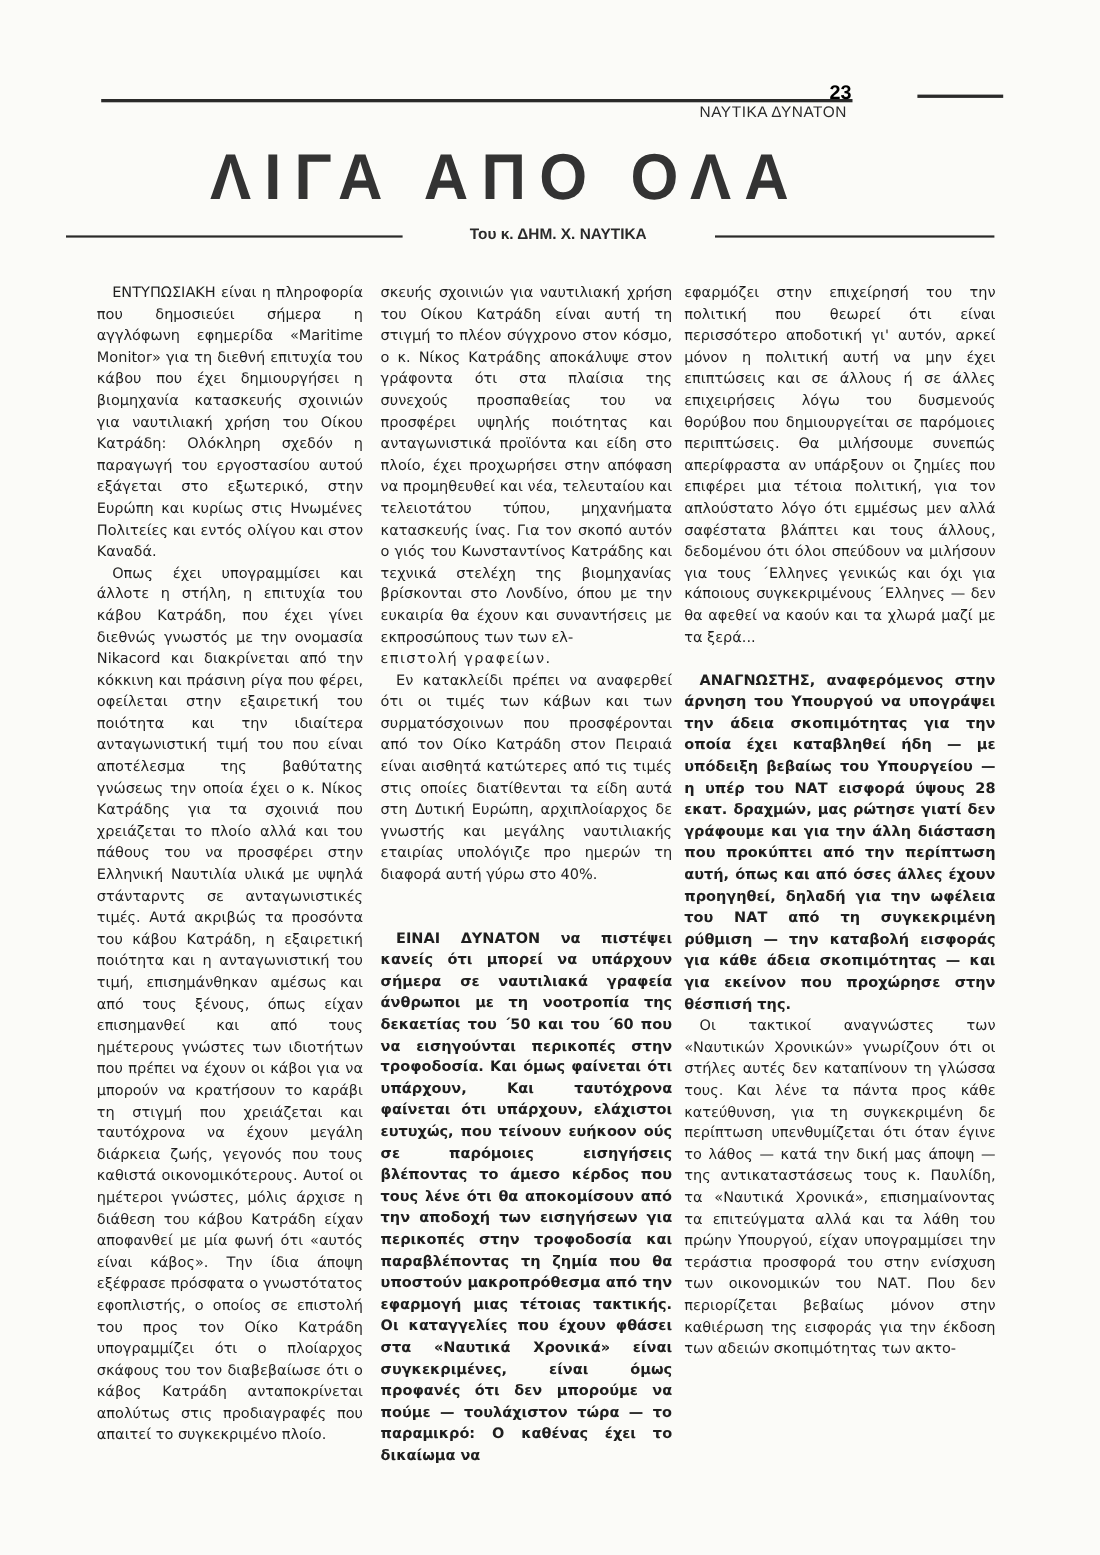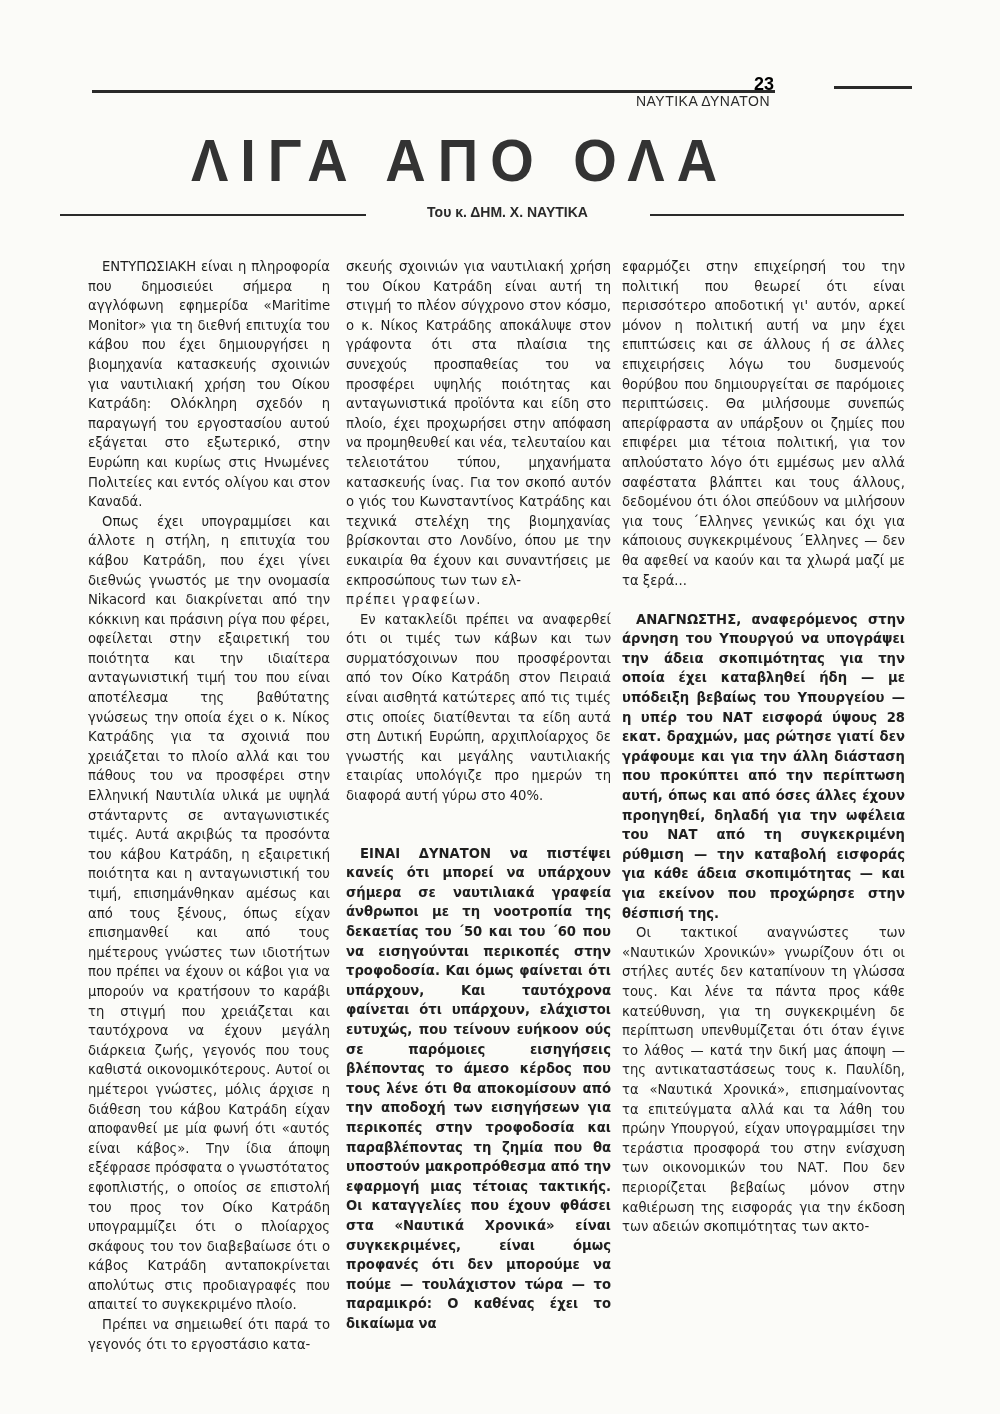--- a/index.html
+++ b/index.html
@@ -60,26 +60,25 @@
 
 <h1 class="headline" style="margin:0;">ΛΙΓΑ ΑΠΟ ΟΛΑ</h1>
 
 <div class="byline-rule-left"></div>
 <div class="byline">Του κ. ΔΗΜ. Χ. ΝΑΥΤΙΚΑ</div>
 <div class="byline-rule-right"></div>
 
 <div class="column col1">
   <p>ΕΝΤΥΠΩΣΙΑΚΗ είναι η πληροφορία που δημοσιεύει σήμερα η αγγλόφωνη εφημερίδα «Maritime Monitor» για τη διεθνή επιτυχία του κάβου που έχει δημιουργήσει η βιομηχανία κατασκευής σχοινιών για ναυτιλιακή χρήση του Οίκου Κατράδη: Ολόκληρη σχεδόν η παραγωγή του εργοστασίου αυτού εξάγεται στο εξωτερικό, στην Ευρώπη και κυρίως στις Ηνωμένες Πολιτείες και εντός ολίγου και στον Καναδά.</p>
   <p>Οπως έχει υπογραμμίσει και άλλοτε η στήλη, η επιτυχία του κάβου Κατράδη, που έχει γίνει διεθνώς γνωστός με την ονομασία Nikacord και διακρίνεται από την κόκκινη και πράσινη ρίγα που φέρει, οφείλεται στην εξαιρετική του ποιότητα και την ιδιαίτερα ανταγωνιστική τιμή του που είναι αποτέλεσμα της βαθύτατης γνώσεως την οποία έχει ο κ. Νίκος Κατράδης για τα σχοινιά που χρειάζεται το πλοίο αλλά και του πάθους του να προσφέρει στην Ελληνική Ναυτιλία υλικά με υψηλά στάνταρντς σε ανταγωνιστικές τιμές. Αυτά ακριβώς τα προσόντα του κάβου Κατράδη, η εξαιρετική ποιότητα και η ανταγωνιστική του τιμή, επισημάνθηκαν αμέσως και από τους ξένους, όπως είχαν επισημανθεί και από τους ημέτερους γνώστες των ιδιοτήτων που πρέπει να έχουν οι κάβοι για να μπορούν να κρατήσουν το καράβι τη στιγμή που χρειάζεται και ταυτόχρονα να έχουν μεγάλη διάρκεια ζωής, γεγονός που τους καθιστά οικονομικότερους. Αυτοί οι ημέτεροι γνώστες, μόλις άρχισε η διάθεση του κάβου Κατράδη είχαν αποφανθεί με μία φωνή ότι «αυτός είναι κάβος». Την ίδια άποψη εξέφρασε πρόσφατα ο γνωστότατος εφοπλιστής, ο οποίος σε επιστολή του προς τον Οίκο Κατράδη υπογραμμίζει ότι ο πλοίαρχος σκάφους του τον διαβεβαίωσε ότι ο κάβος Κατράδη ανταποκρίνεται απολύτως στις προδιαγραφές που απαιτεί το συγκεκριμένο πλοίο.</p>
-  <p>Πρέπει να σημειωθεί ότι παρά το γεγονός ότι το εργοστάσιο κατα-</p>
 </div>
 
 <div class="column col2">
   <p class="noindent">σκευής σχοινιών για ναυτιλιακή χρήση του Οίκου Κατράδη είναι αυτή τη στιγμή το πλέον σύγχρονο στον κόσμο, ο κ. Νίκος Κατράδης αποκάλυψε στον γράφοντα ότι στα πλαίσια της συνεχούς προσπαθείας του να προσφέρει υψηλής ποιότητας και ανταγωνιστικά προϊόντα και είδη στο πλοίο, έχει προχωρήσει στην απόφαση να προμηθευθεί και νέα, τελευταίου και τελειοτάτου τύπου, μηχανήματα κατασκευής ίνας. Για τον σκοπό αυτόν ο γιός του Κωνσταντίνος Κατράδης και τεχνικά στελέχη της βιομηχανίας βρίσκονται στο Λονδίνο, όπου με την ευκαιρία θα έχουν και συναντήσεις με εκπροσώπους των των ελ-</p>
-  <p class="noindent spaced">πρέπει γραφείων.</p>
+  <p class="noindent spaced">επιστολή γραφείων.</p>
   <p>Εν κατακλείδι πρέπει να αναφερθεί ότι οι τιμές των κάβων και των συρματόσχοινων που προσφέρονται από τον Οίκο Κατράδη στον Πειραιά είναι αισθητά κατώτερες από τις τιμές στις οποίες διατίθενται τα είδη αυτά στη Δυτική Ευρώπη, αρχιπλοίαρχος δε γνωστής και μεγάλης ναυτιλιακής εταιρίας υπολόγιζε προ ημερών τη διαφορά αυτή γύρω στο 40%.</p>
   <p class="gap" style="margin-top:38px;">ΕΙΝΑΙ ΔΥΝΑΤΟΝ να πιστέψει κανείς ότι μπορεί να υπάρχουν σήμερα σε ναυτιλιακά γραφεία άνθρωποι με τη νοοτροπία της δεκαετίας του ΄50 και του ΄60 που να εισηγούνται περικοπές στην τροφοδοσία. Και όμως φαίνεται ότι υπάρχουν, Και ταυτόχρονα φαίνεται ότι υπάρχουν, ελάχιστοι ευτυχώς, που τείνουν ευήκοον ούς σε παρόμοιες εισηγήσεις βλέποντας το άμεσο κέρδος που τους λένε ότι θα αποκομίσουν από την αποδοχή των εισηγήσεων για περικοπές στην τροφοδοσία και παραβλέποντας τη ζημία που θα υποστούν μακροπρόθεσμα από την εφαρμογή μιας τέτοιας τακτικής. Οι καταγγελίες που έχουν φθάσει στα «Ναυτικά Χρονικά» είναι συγκεκριμένες, είναι όμως προφανές ότι δεν μπορούμε να πούμε — τουλάχιστον τώρα — το παραμικρό: Ο καθένας έχει το δικαίωμα να</p>
 </div>
 
 <div class="column col3">
   <p class="noindent">εφαρμόζει στην επιχείρησή του την πολιτική που θεωρεί ότι είναι περισσότερο αποδοτική γι' αυτόν, αρκεί μόνον η πολιτική αυτή να μην έχει επιπτώσεις και σε άλλους ή σε άλλες επιχειρήσεις λόγω του δυσμενούς θορύβου που δημιουργείται σε παρόμοιες περιπτώσεις. Θα μιλήσουμε συνεπώς απερίφραστα αν υπάρξουν οι ζημίες που επιφέρει μια τέτοια πολιτική, για τον απλούστατο λόγο ότι εμμέσως μεν αλλά σαφέστατα βλάπτει και τους άλλους, δεδομένου ότι όλοι σπεύδουν να μιλήσουν για τους ΄Ελληνες γενικώς και όχι για κάποιους συγκεκριμένους ΄Ελληνες — δεν θα αφεθεί να καούν και τα χλωρά μαζί με τα ξερά...</p>
   <p class="gap">ΑΝΑΓΝΩΣΤΗΣ, αναφερόμενος στην άρνηση του Υπουργού να υπογράψει την άδεια σκοπιμότητας για την οποία έχει καταβληθεί ήδη — με υπόδειξη βεβαίως του Υπουργείου — η υπέρ του ΝΑΤ εισφορά ύψους 28 εκατ. δραχμών, μας ρώτησε γιατί δεν γράφουμε και για την άλλη διάσταση που προκύπτει από την περίπτωση αυτή, όπως και από όσες άλλες έχουν προηγηθεί, δηλαδή για την ωφέλεια του ΝΑΤ από τη συγκεκριμένη ρύθμιση — την καταβολή εισφοράς για κάθε άδεια σκοπιμότητας — και για εκείνον που προχώρησε στην θέσπισή της.</p>
   <p>Οι τακτικοί αναγνώστες των «Ναυτικών Χρονικών» γνωρίζουν ότι οι στήλες αυτές δεν καταπίνουν τη γλώσσα τους. Και λένε τα πάντα προς κάθε κατεύθυνση, για τη συγκεκριμένη δε περίπτωση υπενθυμίζεται ότι όταν έγινε το λάθος — κατά την δική μας άποψη — της αντικαταστάσεως τους κ. Παυλίδη, τα «Ναυτικά Χρονικά», επισημαίνοντας τα επιτεύγματα αλλά και τα λάθη του πρώην Υπουργού, είχαν υπογραμμίσει την τεράστια προσφορά του στην ενίσχυση των οικονομικών του ΝΑΤ. Που δεν περιορίζεται βεβαίως μόνον στην καθιέρωση της εισφοράς για την έκδοση των αδειών σκοπιμότητας των ακτο-</p>
 </div>
 

